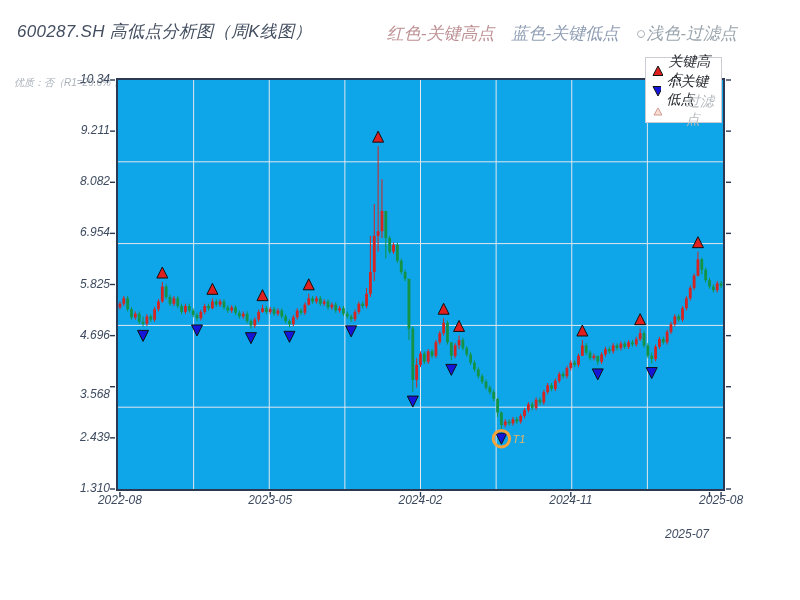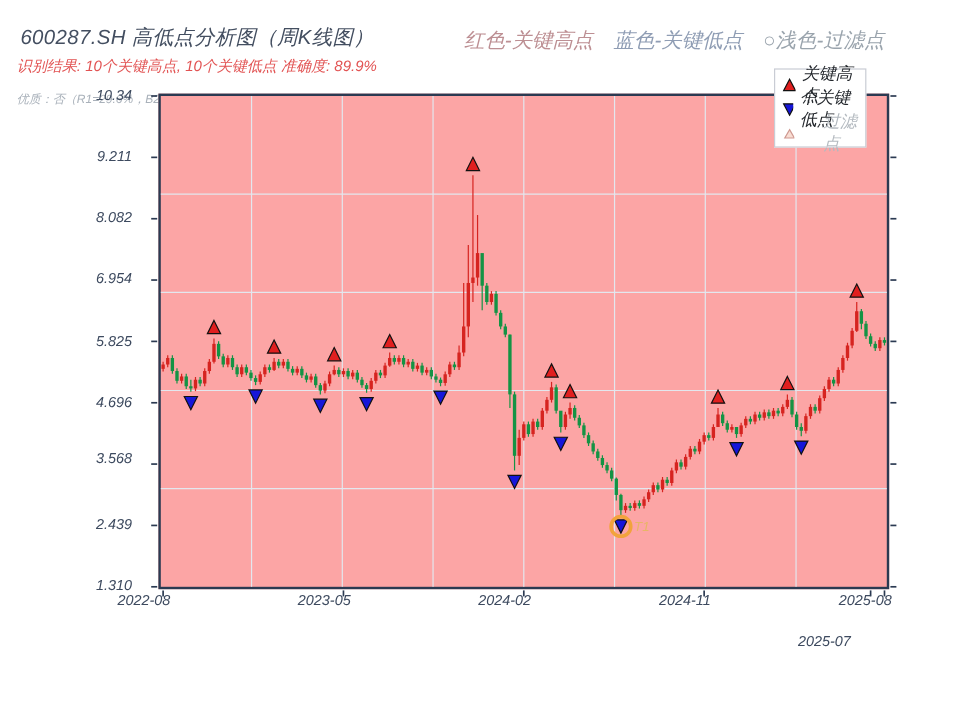--- a/index.html
+++ b/index.html
@@ -2,37 +2,36 @@
 <html><head>
 <meta charset="utf-8">
 <style>
   html,body{margin:0;padding:0;background:#ffffff;}
   .stage{position:relative;width:800px;height:600px;background:#ffffff;overflow:hidden;
          font-family:"Liberation Sans","DejaVu Sans",sans-serif;font-style:italic;}
   .title{position:absolute;left:17px;top:20px;font-size:17px;color:#434e60;letter-spacing:.3px;}
   .result-line{position:absolute;left:14px;top:47px;font-size:12.5px;color:#e25353;}
   .quality-line{position:absolute;left:14px;top:76px;font-size:10px;color:#a9b1ba;}
   .color-legend{position:absolute;top:22px;right:63px;display:flex;gap:17px;font-size:17px;}
-  .plot{position:absolute;left:132px;top:78px;width:605px;height:409px;background:#fca5a5;
+  .plot{position:absolute;left:116px;top:78px;width:605px;height:409px;background:#0ea5e9;
         border:2px solid #2b3a52;}
   .plot svg{position:absolute;left:0;top:0;overflow:visible;}
   .ytick{position:absolute;left:38px;width:72px;text-align:right;font-size:12px;color:#3d4a5f;}
   .xtick{position:absolute;width:60px;text-align:center;font-size:12px;color:#3d4a5f;top:493px;}
   .legend-box{position:absolute;left:645px;top:57px;width:77px;height:66px;background:#ffffff;
         border:1px solid #c9ccd4;z-index:5;padding:3px 0 0 6px;box-sizing:border-box;}
   .legend-row{display:flex;align-items:center;height:20px;gap:5px;font-size:14px;color:#23272c;}
   .legend-row.muted{color:#b3b9bf;gap:24px;}
 </style>
 </head>
 <body>
 
 <div class="stage">
 
   <div class="title">600287.SH 高低点分析图（周K线图）</div>
-  <div class="result-line">识别结果: 10个关键高点, 10个关键低点  准确度: 89.9%</div>
   <div class="quality-line">优质：否（R1=29.6%，B2=2.39；T1=2024-07-26 P1=2.63）</div>
 
   <div class="color-legend">
     <span style="color: rgb(189, 143, 147);">红色-关键高点</span>
     <span style="color: rgb(143, 157, 180);">蓝色-关键低点</span>
     <span style="color: rgb(154, 164, 173);">○浅色-过滤点</span>
   </div>
 
   <div class="plot">
     <svg id="plot-svg" width="605" height="409">
@@ -410,21 +409,21 @@
       </svg>
   </div>
 
   <div id="y-axis">
       <div class="ytick" style="top: 72px;">10.34</div>
       <div class="ytick" style="top: 123.136px;">9.211</div>
       <div class="ytick" style="top: 174.273px;">8.082</div>
       <div class="ytick" style="top: 225.364px;">6.954</div>
       <div class="ytick" style="top: 276.5px;">5.825</div>
       <div class="ytick" style="top: 327.636px;">4.696</div>
-      <div class="ytick" style="top: 375px;">3.568</div>
+      <div class="ytick" style="top: 387px;">3.568</div>
       <div class="ytick" style="top: 429.864px;">2.439</div>
       <div class="ytick" style="top: 481px;">1.310</div>
     </div>
   <div id="x-axis">
       <div class="xtick" style="left: 89.9268px;">2022-08</div>
       <div class="xtick" style="left: 240.213px;">2023-05</div>
       <div class="xtick" style="left: 390.5px;">2024-02</div>
       <div class="xtick" style="left: 540.787px;">2024-11</div>
       <div class="xtick" style="left: 657px; margin-top: 34px;">2025-07</div>
       <div class="xtick" style="left: 691.073px;">2025-08</div>

